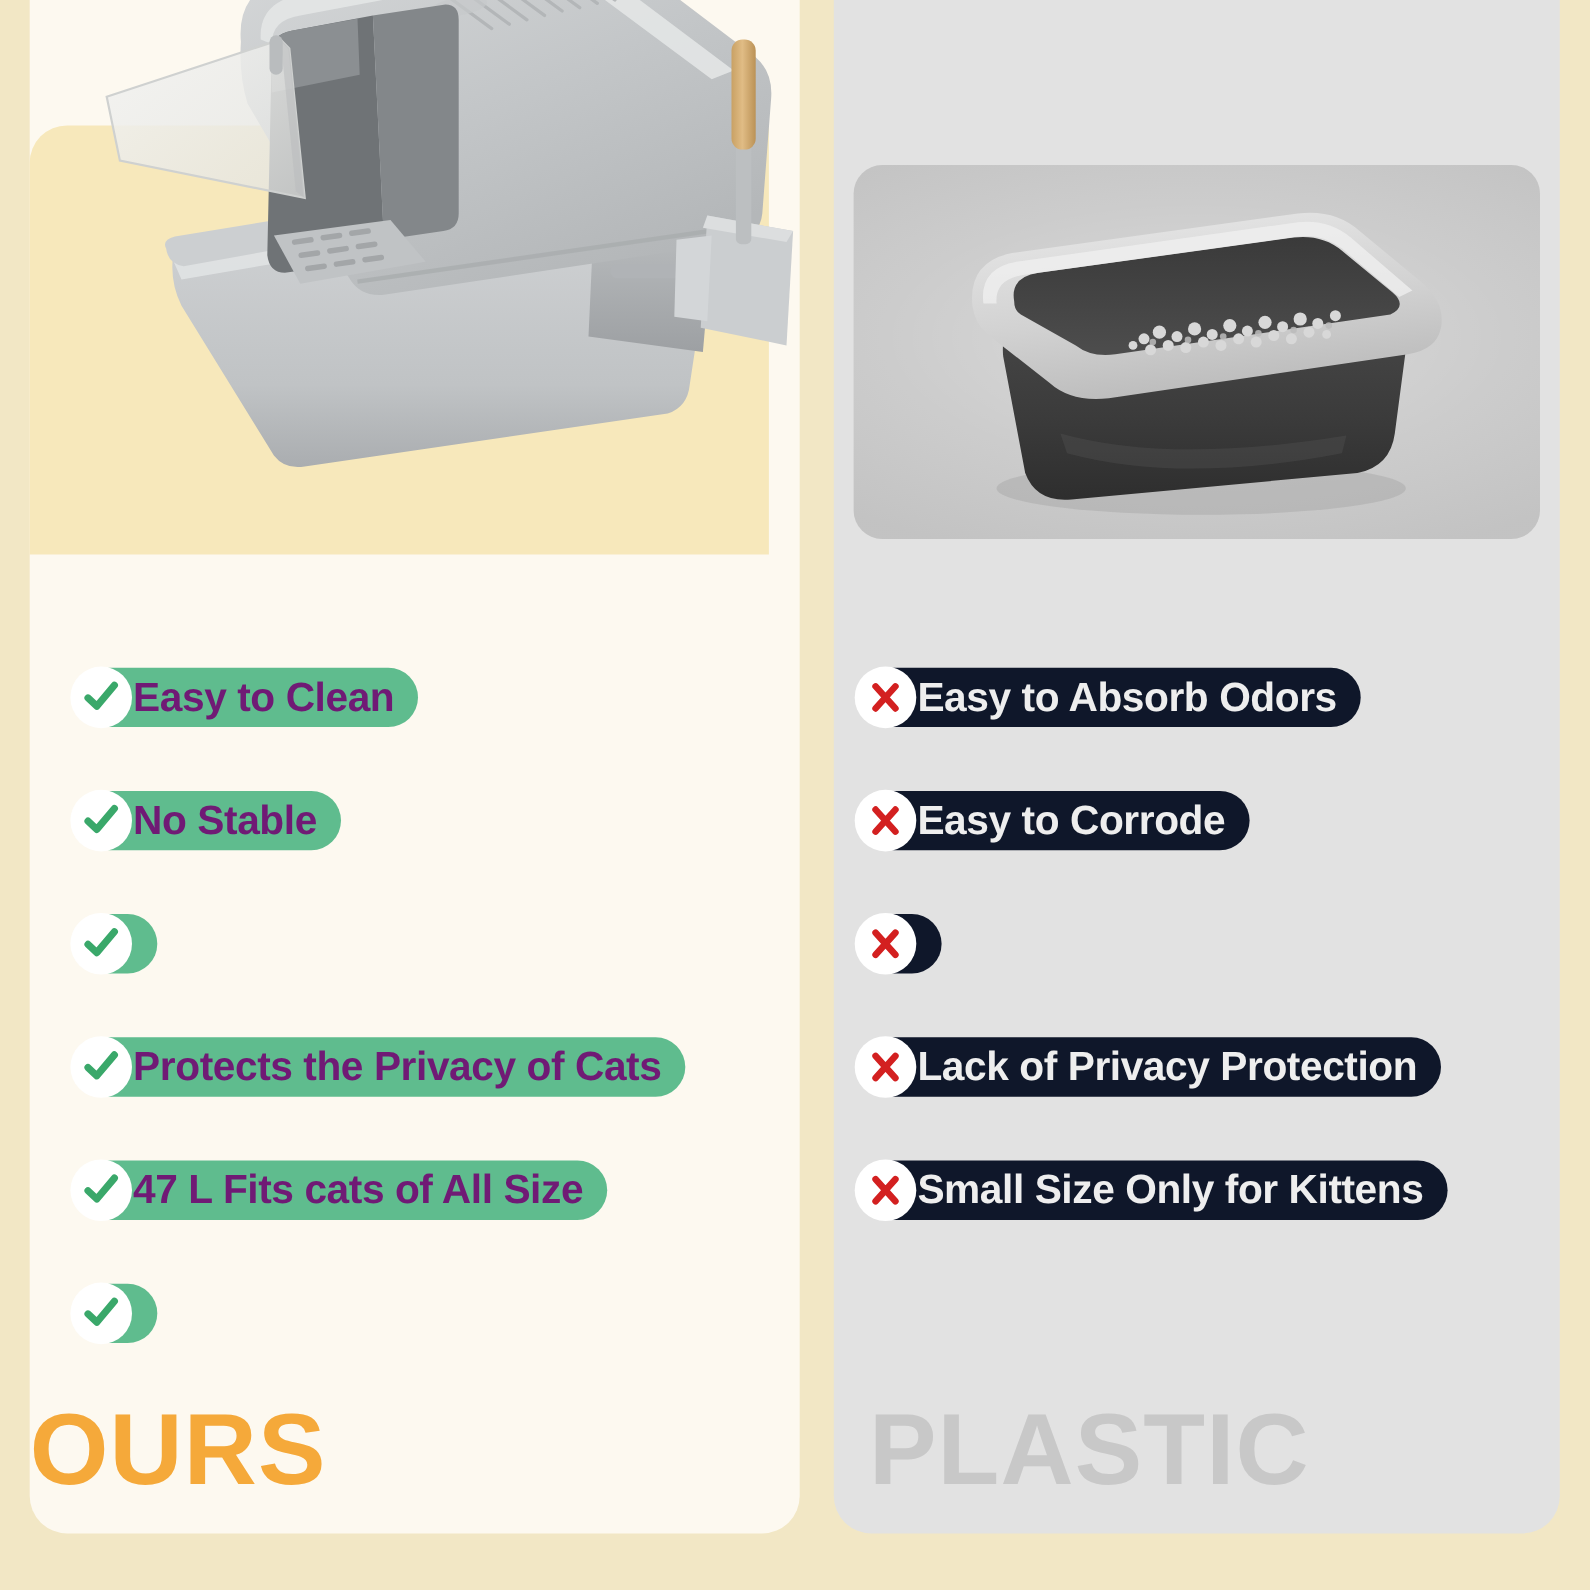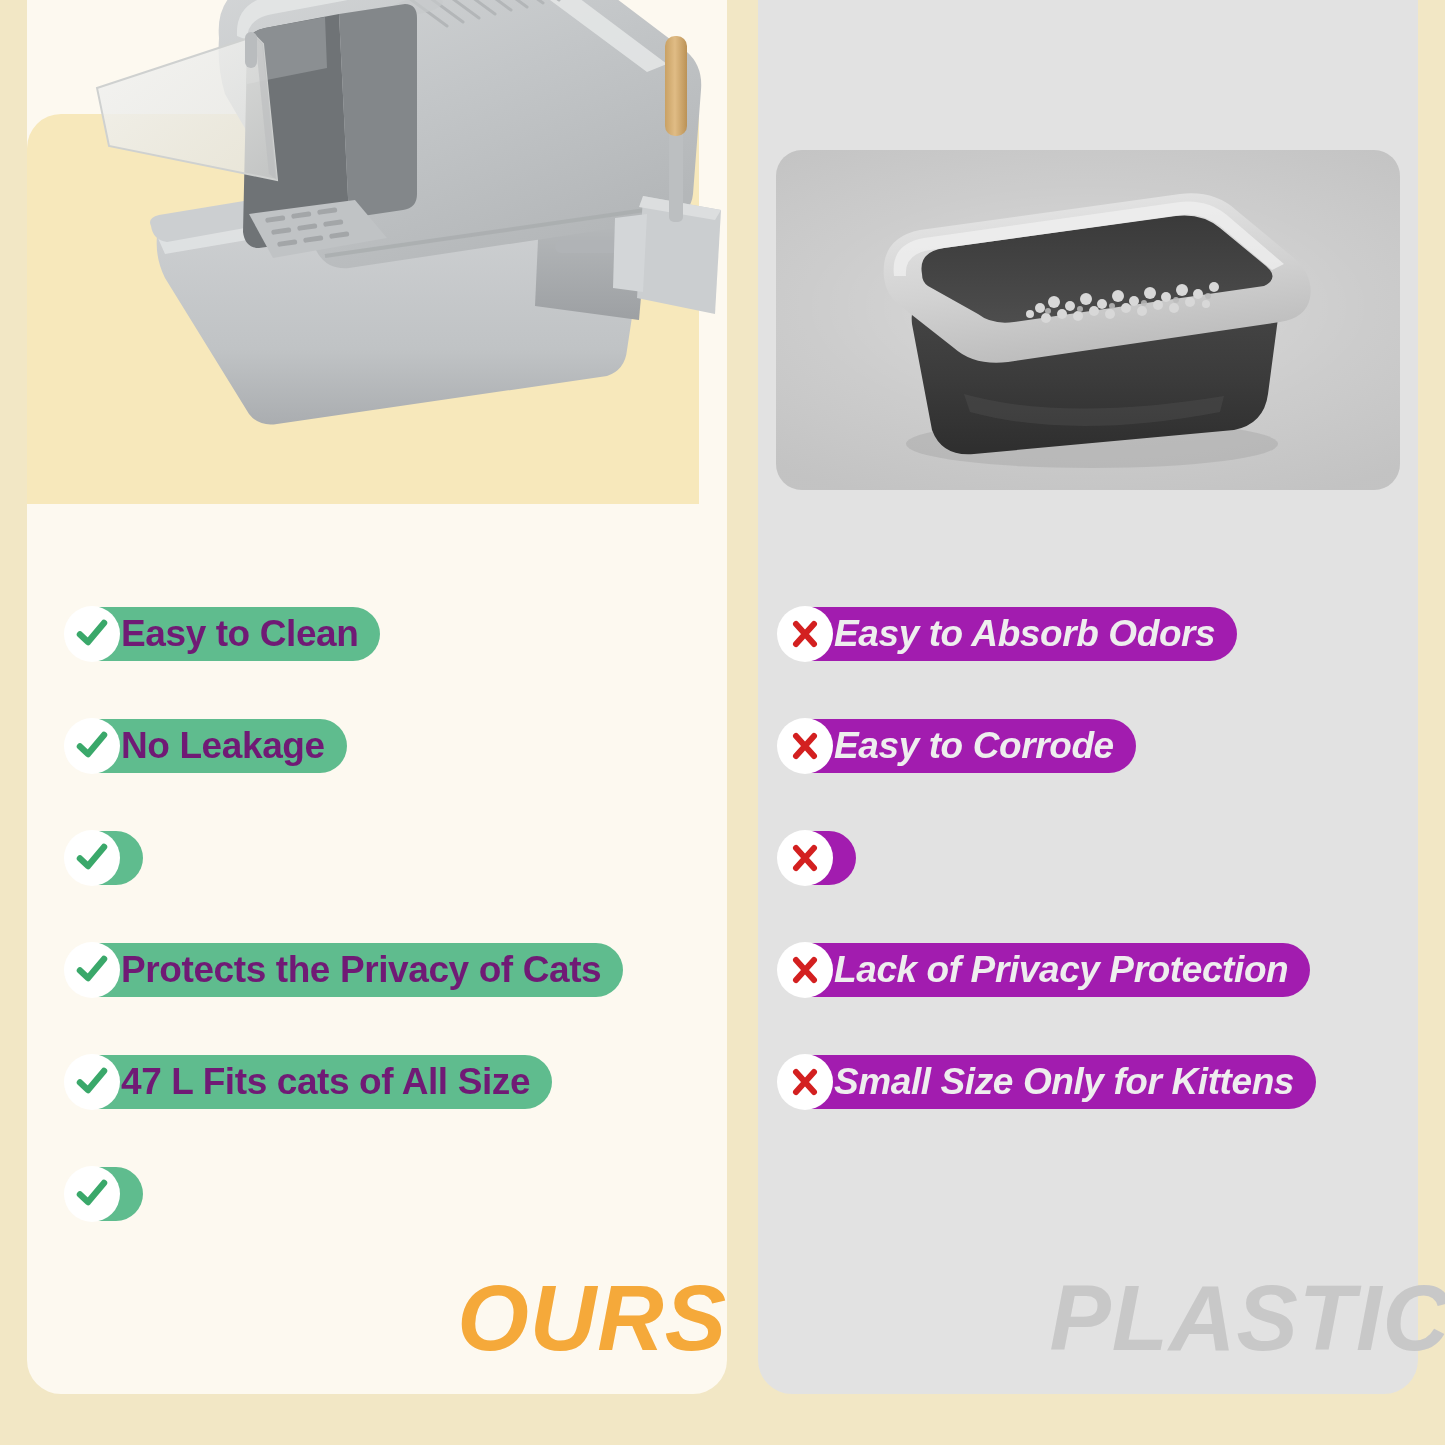--- a/index.html
+++ b/index.html
@@ -116,22 +116,21 @@
     height: 54px;
     border-radius: 27px;
     padding: 0 22px 0 48px;
     position: relative;
     white-space: nowrap;
   }
   .pill-good {
     background: #5fbc8e;
   }
   .pill-bad {
-    background: #a21caf;
-    font-style: italic;
+    background: #0f172a;
   }
 
   .pill-label {
     font-size: 37px;
     font-weight: bold;
     letter-spacing: -0.4px;
     line-height: 1;
     position: relative;
     top: -1px;
   }
@@ -151,26 +150,25 @@
     align-items: center;
     justify-content: center;
   }
   .badge-icon svg { display: block; }
 
   
   .caption {
     position: absolute;
     left: 0;
     width: 100%;
-    text-align: right;
+    text-align: left;
     font-size: 92px;
     font-weight: bold;
     line-height: 1;
     letter-spacing: 1px;
-    font-style: italic;
   }
   #caption-ours {
     top: 1272px;
     color: #f5a93a;
   }
   #caption-plastic {
     top: 1272px;
     color: #c8c8c8;
     padding-left: 32px;
   }
@@ -286,21 +284,21 @@
           <span class="pill-label">Easy to Clean</span>
         </div>
       </div>
       <div class="feature-row">
         <div class="pill pill-good">
           <span class="badge-icon">
             <svg width="34" height="34" viewBox="0 0 34 34">
                 <path d="M5 17.5 L13 25 L29 6" stroke="#3aa86a" stroke-width="6.5" fill="none" stroke-linecap="round" stroke-linejoin="round"></path>
               </svg>
           </span>
-          <span class="pill-label">No Leakage</span>
+          <span class="pill-label">No Stable</span>
         </div>
       </div>
       <div class="feature-row">
         <div class="pill pill-good">
           <span class="badge-icon">
             <svg width="34" height="34" viewBox="0 0 34 34">
                 <path d="M5 17.5 L13 25 L29 6" stroke="#3aa86a" stroke-width="6.5" fill="none" stroke-linecap="round" stroke-linejoin="round"></path>
               </svg>
           </span>
         </div>

